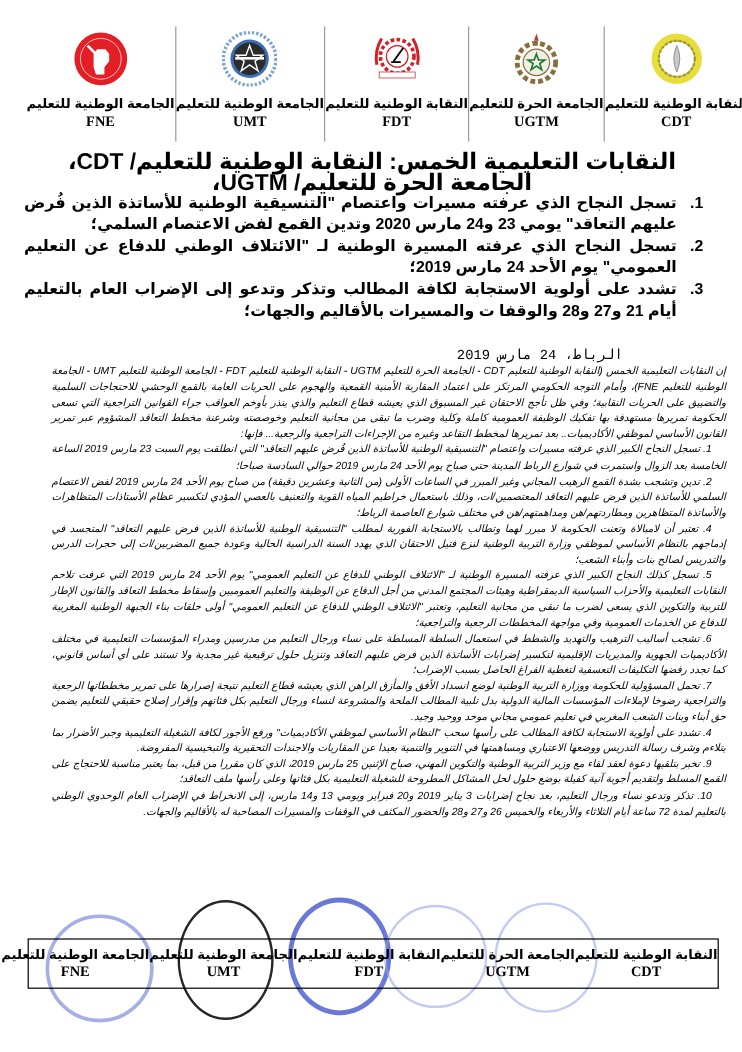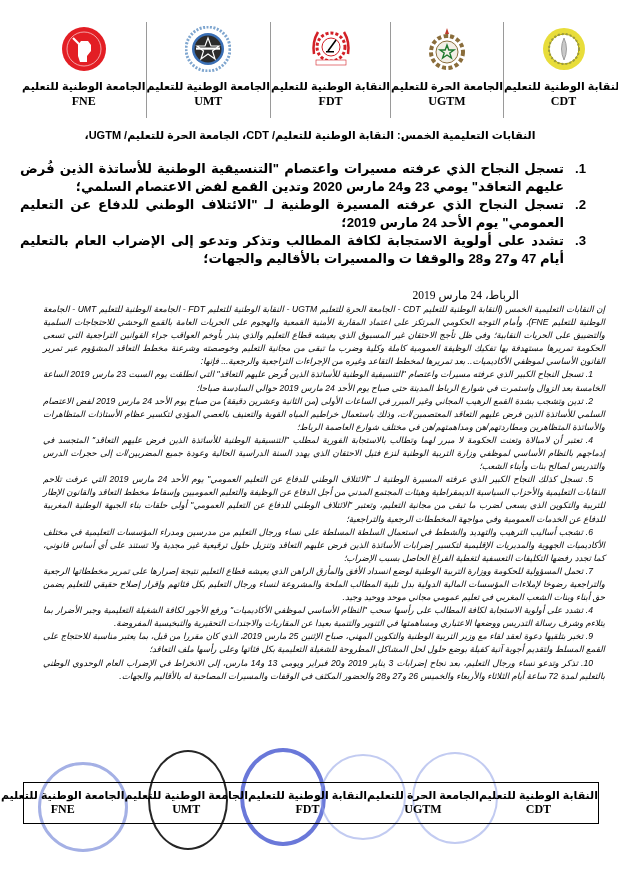--- a/index.html
+++ b/index.html
@@ -14,30 +14,30 @@
                border-right: 1px solid #9a9a9a; height: 96px; }
   .logo-cell:last-child { border-right: none; }
   .logo-art { width: 46px; height: 46px; margin-top: 4px; position: relative; }
   .logo-name { font-family: "Liberation Sans", "DejaVu Sans", sans-serif; font-weight: bold;
                font-size: 11px; direction: rtl; margin-top: 8px; white-space: nowrap; }
   .logo-abbr { font-weight: bold; font-size: 12px; margin-top: 1px; }
 
   
   .heading { position: absolute; top: 127px; left: 22px; width: 576px; direction: rtl;
              text-align: center; font-family: "Liberation Sans", "DejaVu Sans", sans-serif;
-             font-weight: bold; font-size: 11px; line-height: 17px; }
+             font-weight: bold; font-size: 19px; line-height: 17px; }
   .points { position: absolute; top: 160px; left: 20px; width: 566px; direction: rtl;
             font-family: "Liberation Sans", "DejaVu Sans", sans-serif; font-weight: bold;
             font-size: 13.2px; line-height: 17.5px; text-align: justify; margin: 0; padding: 0; list-style: none; }
   .points li { position: relative; padding-right: 22px; margin-bottom: 1px; }
   .points li .num { position: absolute; right: 0; top: 0; }
 
   
   .date { position: absolute; top: 288px; right: 30px; direction: rtl;
-          font-family: Liberation Serif, serif; font-size: 11.5px; }
+          font-family: Liberation Mono, monospace; font-size: 11.5px; }
   .body-text { position: absolute; top: 303px; left: 43px; width: 562px; direction: rtl;
                font-family: "Liberation Sans", "DejaVu Sans", sans-serif; font-size: 8.6px;
                line-height: 13.1px; text-align: justify; font-style: italic; }
   .body-text p { margin: 0; }
   .body-text .item { text-indent: 12px; }
 
   
   .stamp { position: absolute; border-radius: 50%; opacity: 0.55; }
   .stamp-fne { left: 38px; top: 762px; width: 84px; height: 84px; border: 3px solid #5a6fd0; }
   .stamp-umt { left: 148px; top: 750px; width: 76px; height: 96px; border: 2px solid #000; opacity: 0.85; }
@@ -134,21 +134,21 @@
     <li>
       <span class="num">1.</span>
       <span>تسجل النجاح الذي عرفته مسيرات واعتصام "التنسيقية الوطنية للأساتذة الذين فُرض عليهم التعاقد" يومي 23 و24 مارس 2020 وتدين القمع لفض الاعتصام السلمي؛</span>
     </li>
     <li>
       <span class="num">2.</span>
       <span>تسجل النجاح الذي عرفته المسيرة الوطنية لـ "الائتلاف الوطني للدفاع عن التعليم العمومي" يوم الأحد 24 مارس 2019؛</span>
     </li>
     <li>
       <span class="num">3.</span>
-      <span>تشدد على أولوية الاستجابة لكافة المطالب وتذكر وتدعو إلى الإضراب العام بالتعليم أيام 47 و27 و28 والوقفا ت والمسيرات بالأقاليم والجهات؛</span>
+      <span>تشدد على أولوية الاستجابة لكافة المطالب وتذكر وتدعو إلى الإضراب العام بالتعليم أيام 21 و27 و28 والوقفا ت والمسيرات بالأقاليم والجهات؛</span>
     </li>
   </ul>
 
   <div class="date">الرباط، 24 مارس 2019</div>
 
   <div class="body-text">
     <p>إن النقابات التعليمية الخمس (النقابة الوطنية للتعليم CDT - الجامعة الحرة للتعليم UGTM - النقابة الوطنية للتعليم FDT - الجامعة الوطنية للتعليم UMT - الجامعة الوطنية للتعليم FNE)، وأمام التوجه الحكومي المرتكز على اعتماد المقاربة الأمنية القمعية والهجوم على الحريات العامة بالقمع الوحشي للاحتجاجات السلمية والتضييق على الحريات النقابية؛ وفي ظل تأجج الاحتقان غير المسبوق الذي يعيشه قطاع التعليم والذي ينذر بأوخم العواقب جراء القوانين التراجعية التي تسعى الحكومة تمريرها مستهدفة بها تفكيك الوظيفة العمومية كاملة وكلية وضرب ما تبقى من مجانية التعليم وخوصصته وشرعنة مخطط التعاقد المشؤوم عبر تمرير القانون الأساسي لموظفي الأكاديميات.. بعد تمريرها لمخطط التقاعد وغيره من الإجراءات التراجعية والرجعية... فإنها:</p>
     <p class="item">1. تسجل النجاح الكبير الذي عرفته مسيرات واعتصام "التنسيقية الوطنية للأساتذة الذين فُرض عليهم التعاقد" التي انطلقت يوم السبت 23 مارس 2019 الساعة الخامسة بعد الزوال واستمرت في شوارع الرباط المدينة حتى صباح يوم الأحد 24 مارس 2019 حوالي السادسة صباحا؛</p>
     <p class="item">2. تدين وتشجب بشدة القمع الرهيب المجاني وغير المبرر في الساعات الأولى (من الثانية وعشرين دقيقة) من صباح يوم الأحد 24 مارس 2019 لفض الاعتصام السلمي للأساتذة الذين فرض عليهم التعاقد المعتصمين/ات، وذلك باستعمال خراطيم المياه القوية والتعنيف بالعصي المؤدي لتكسير عظام الأستاذات المتظاهرات والأساتذة المتظاهرين ومطاردتهم/هن ومداهمتهم/هن في مختلف شوارع العاصمة الرباط؛</p>
     <p class="item">4. تعتبر أن لامبالاة وتعنت الحكومة لا مبرر لهما وتطالب بالاستجابة الفورية لمطلب "التنسيقية الوطنية للأساتذة الذين فرض عليهم التعاقد" المتجسد في إدماجهم بالنظام الأساسي لموظفي وزارة التربية الوطنية لنزع فتيل الاحتقان الذي يهدد السنة الدراسية الحالية وعودة جميع المضربين/ات إلى حجرات الدرس والتدريس لصالح بنات وأبناء الشعب؛</p>

